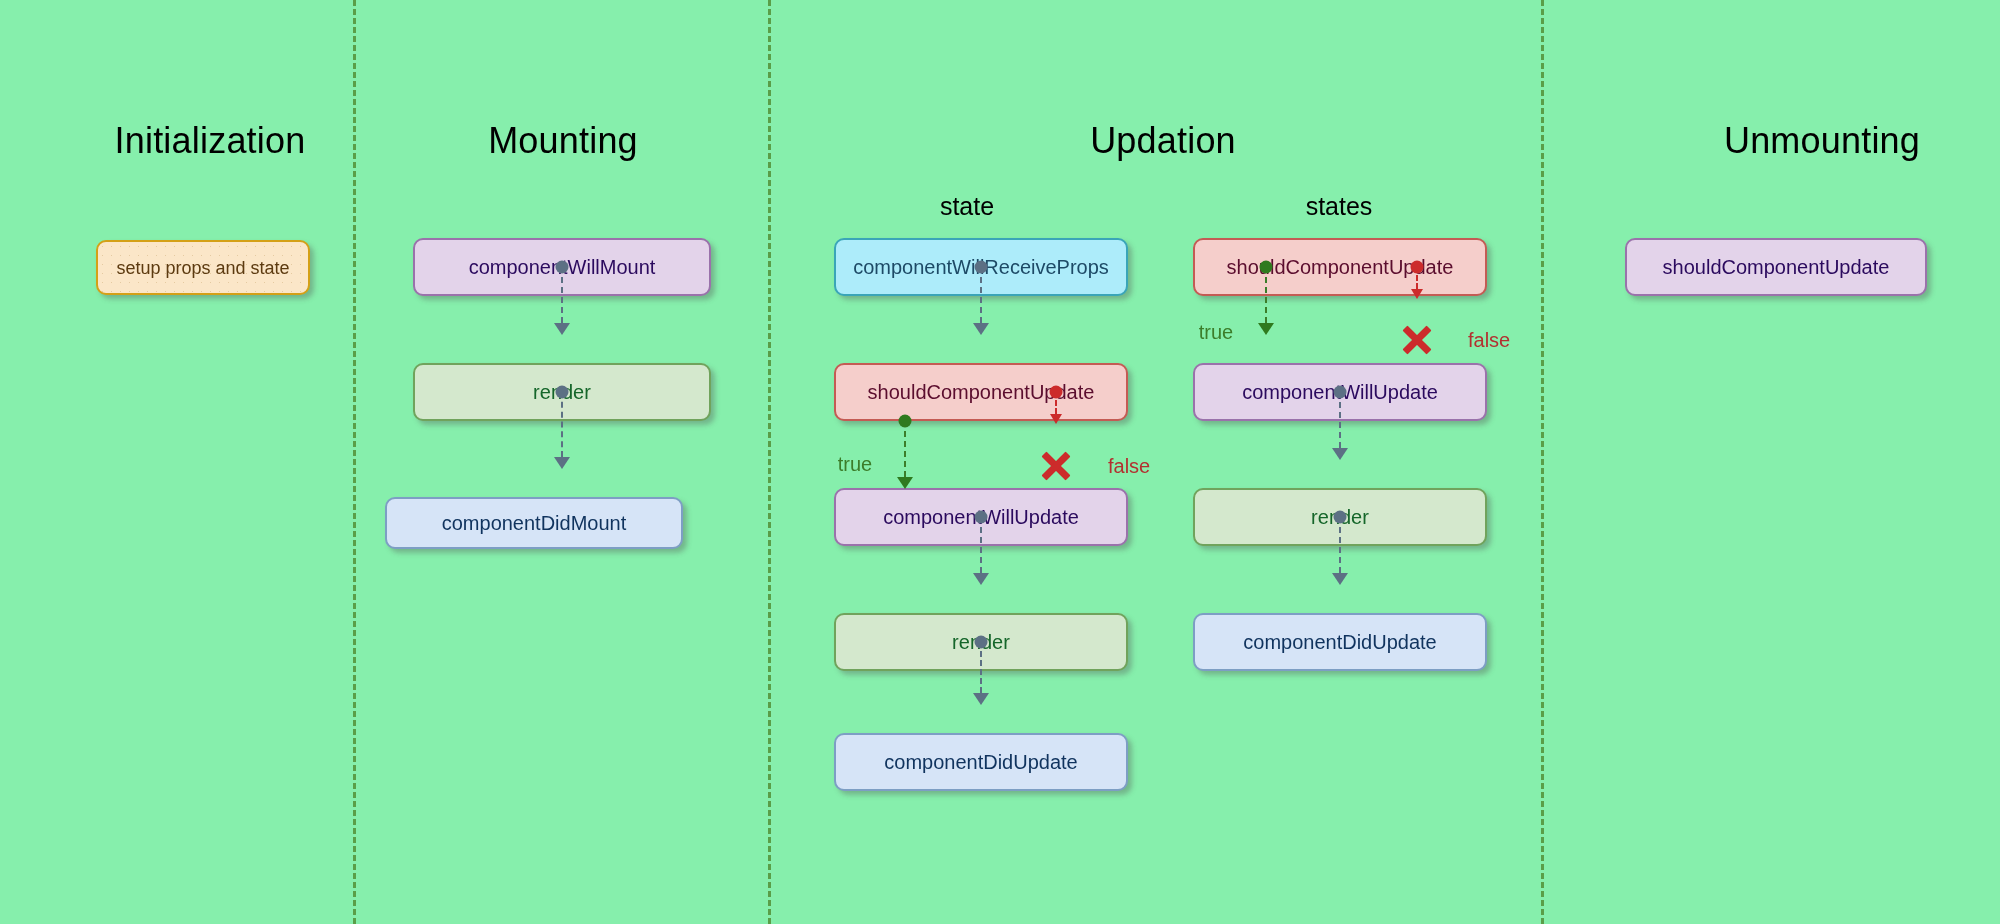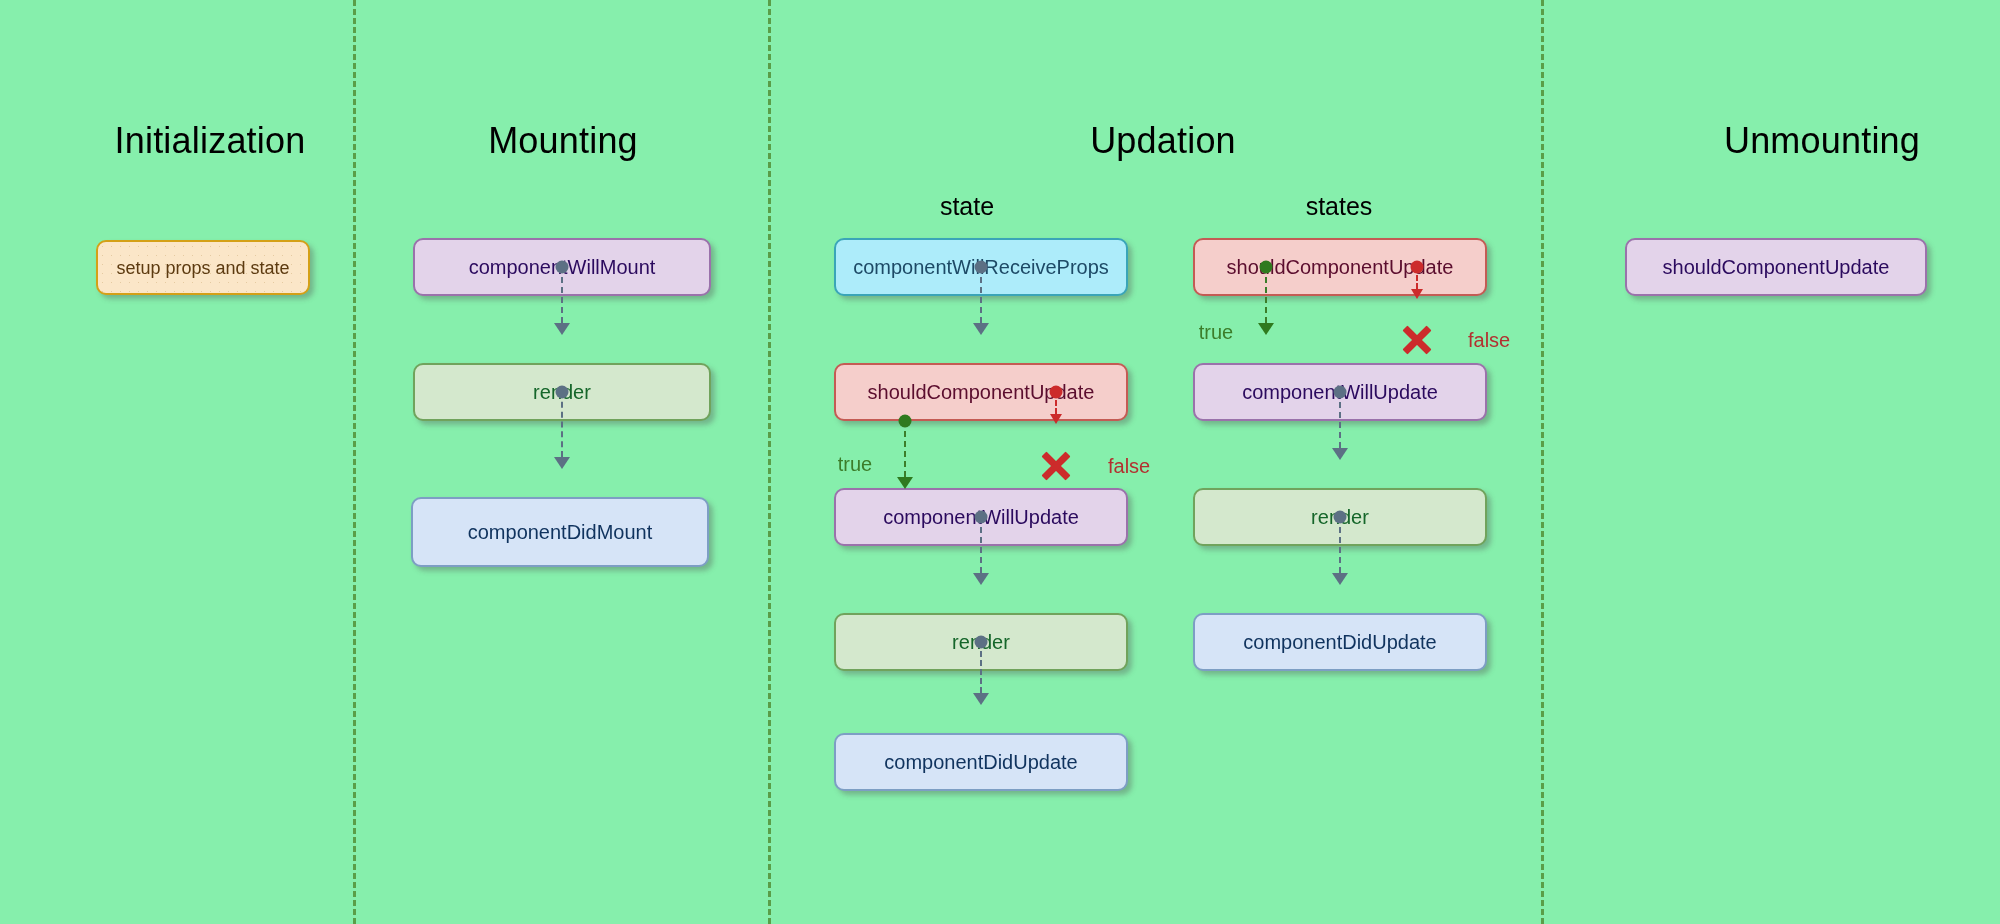--- a/index.html
+++ b/index.html
@@ -178,21 +178,21 @@
   <div id="nodes-layer">
       <div class="node orange" style="left: 203px; top: 240px; width: 214px; height: 55px;">
         <span>setup props and state</span>
       </div>
       <div class="node purple" style="left: 562px; top: 238px; width: 298px; height: 58px;">
         <span>componentWillMount</span>
       </div>
       <div class="node green" style="left: 562px; top: 363px; width: 298px; height: 58px;">
         <span>render</span>
       </div>
-      <div class="node blue" style="left: 560px; top: 497px; width: 298px; height: 70px;">
+      <div class="node blue" style="left: 534px; top: 497px; width: 298px; height: 52px;">
         <span>componentDidMount</span>
       </div>
       <div class="node cyan" style="left: 981px; top: 238px; width: 294px; height: 58px;">
         <span>componentWillReceiveProps</span>
       </div>
       <div class="node red" style="left: 981px; top: 363px; width: 294px; height: 58px;">
         <span>shouldComponentUpdate</span>
       </div>
       <div class="node purple" style="left: 981px; top: 488px; width: 294px; height: 58px;">
         <span>componentWillUpdate</span>

